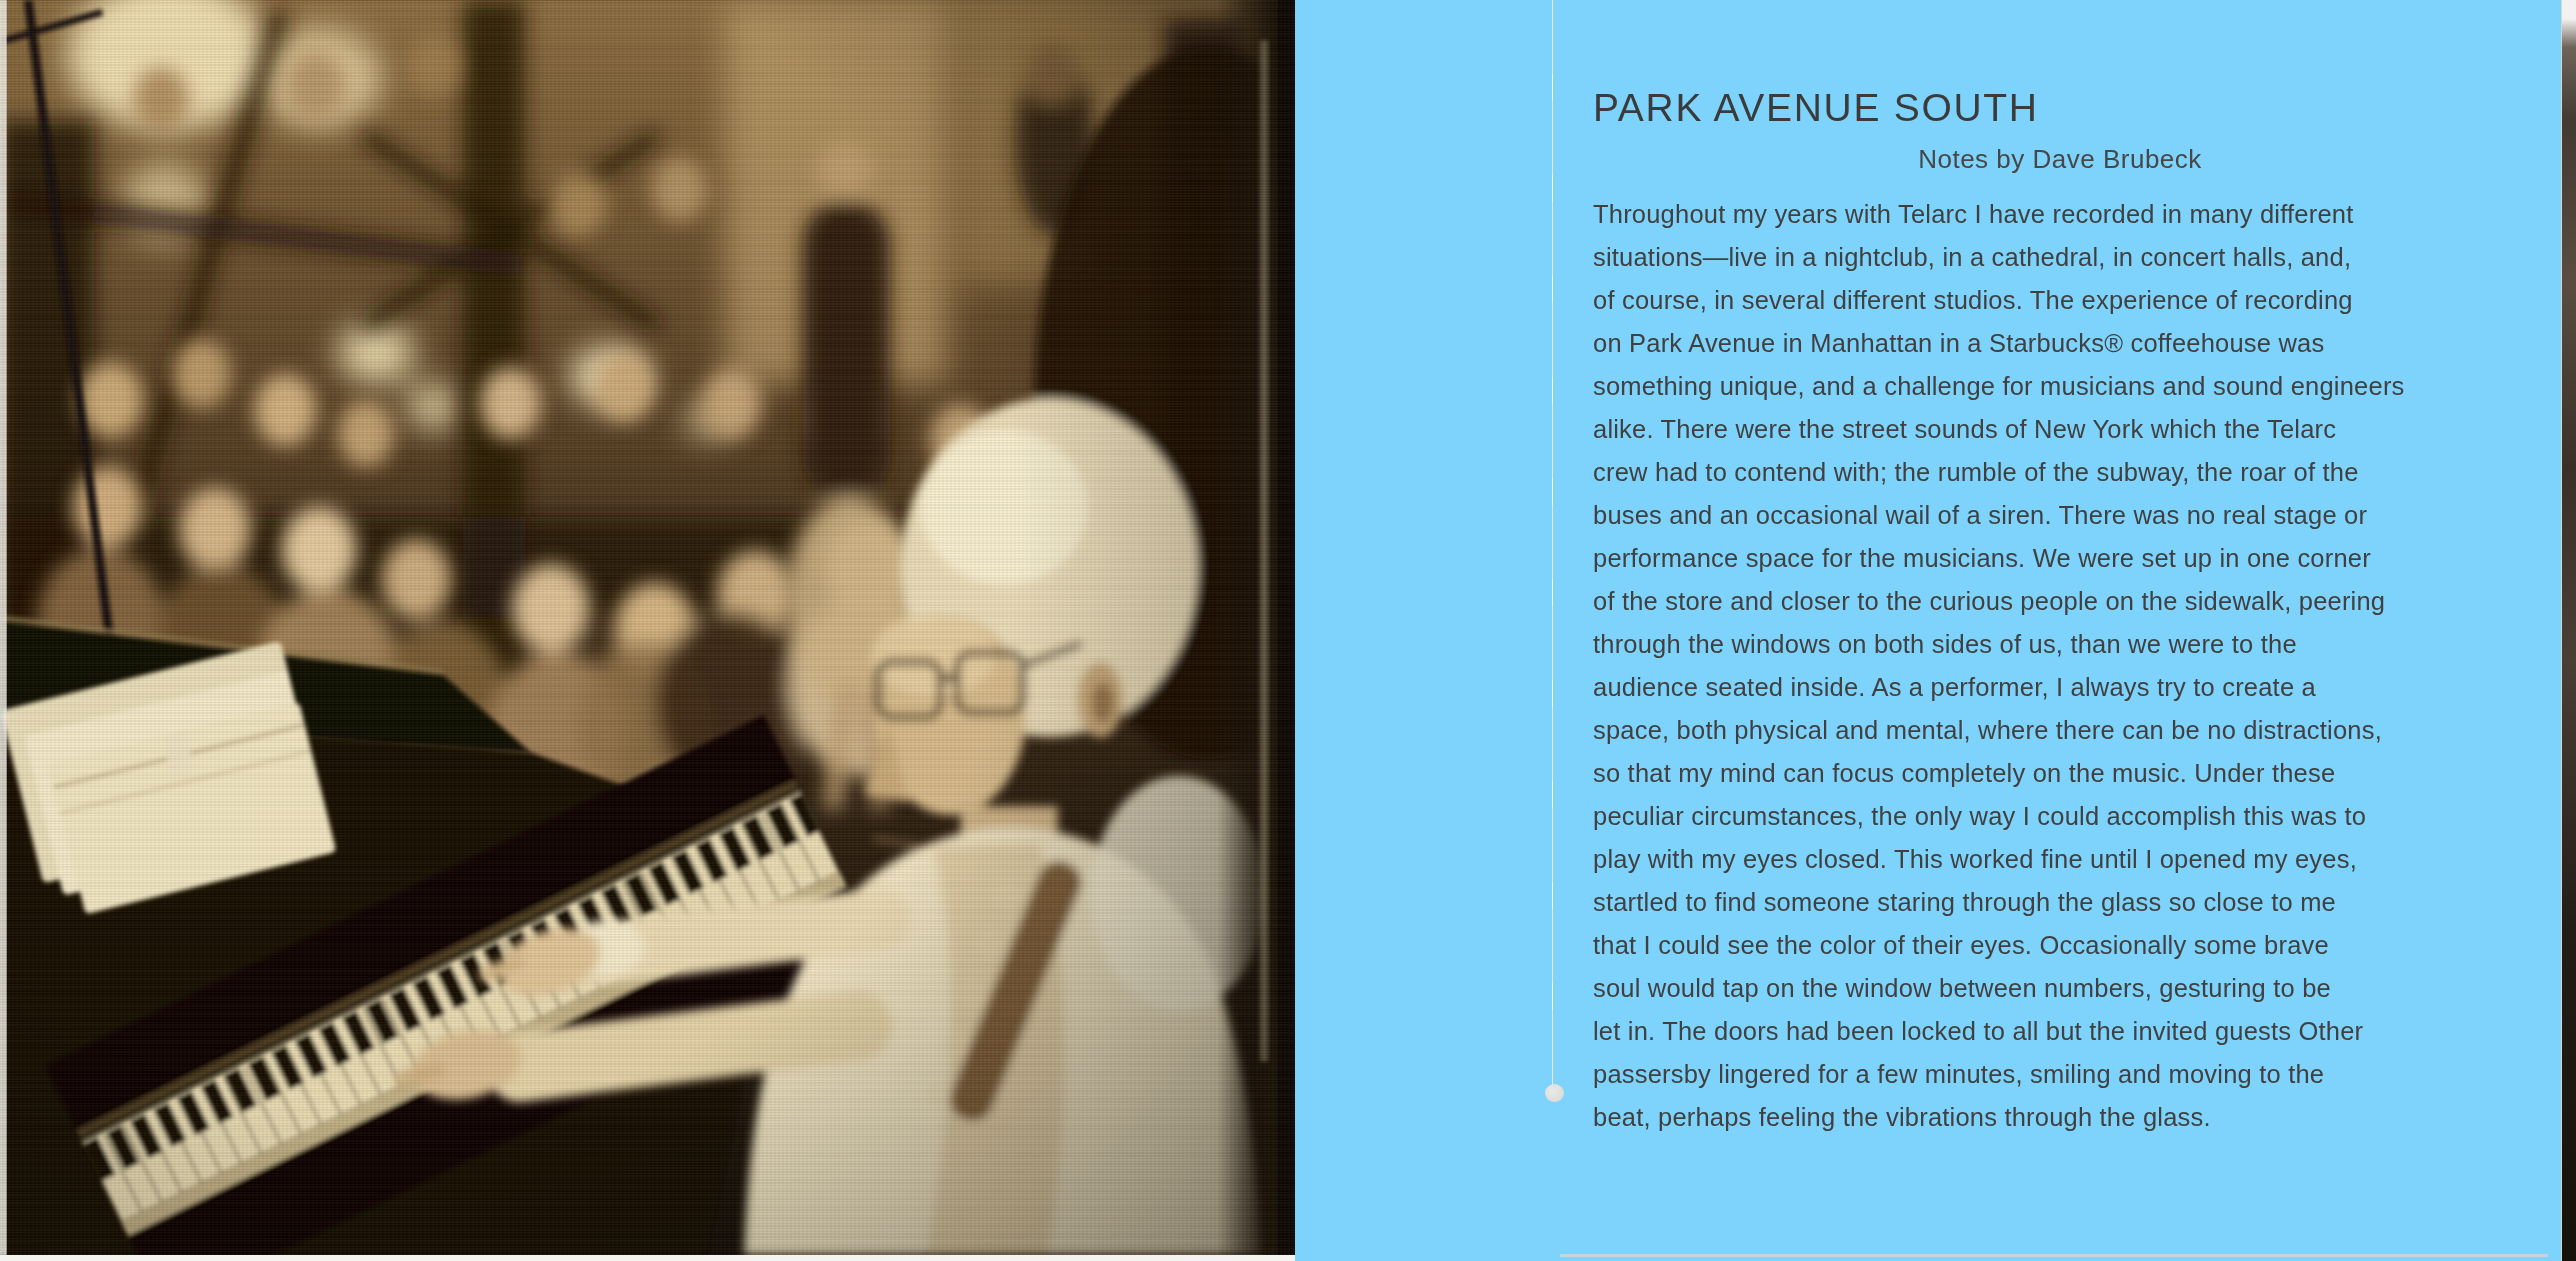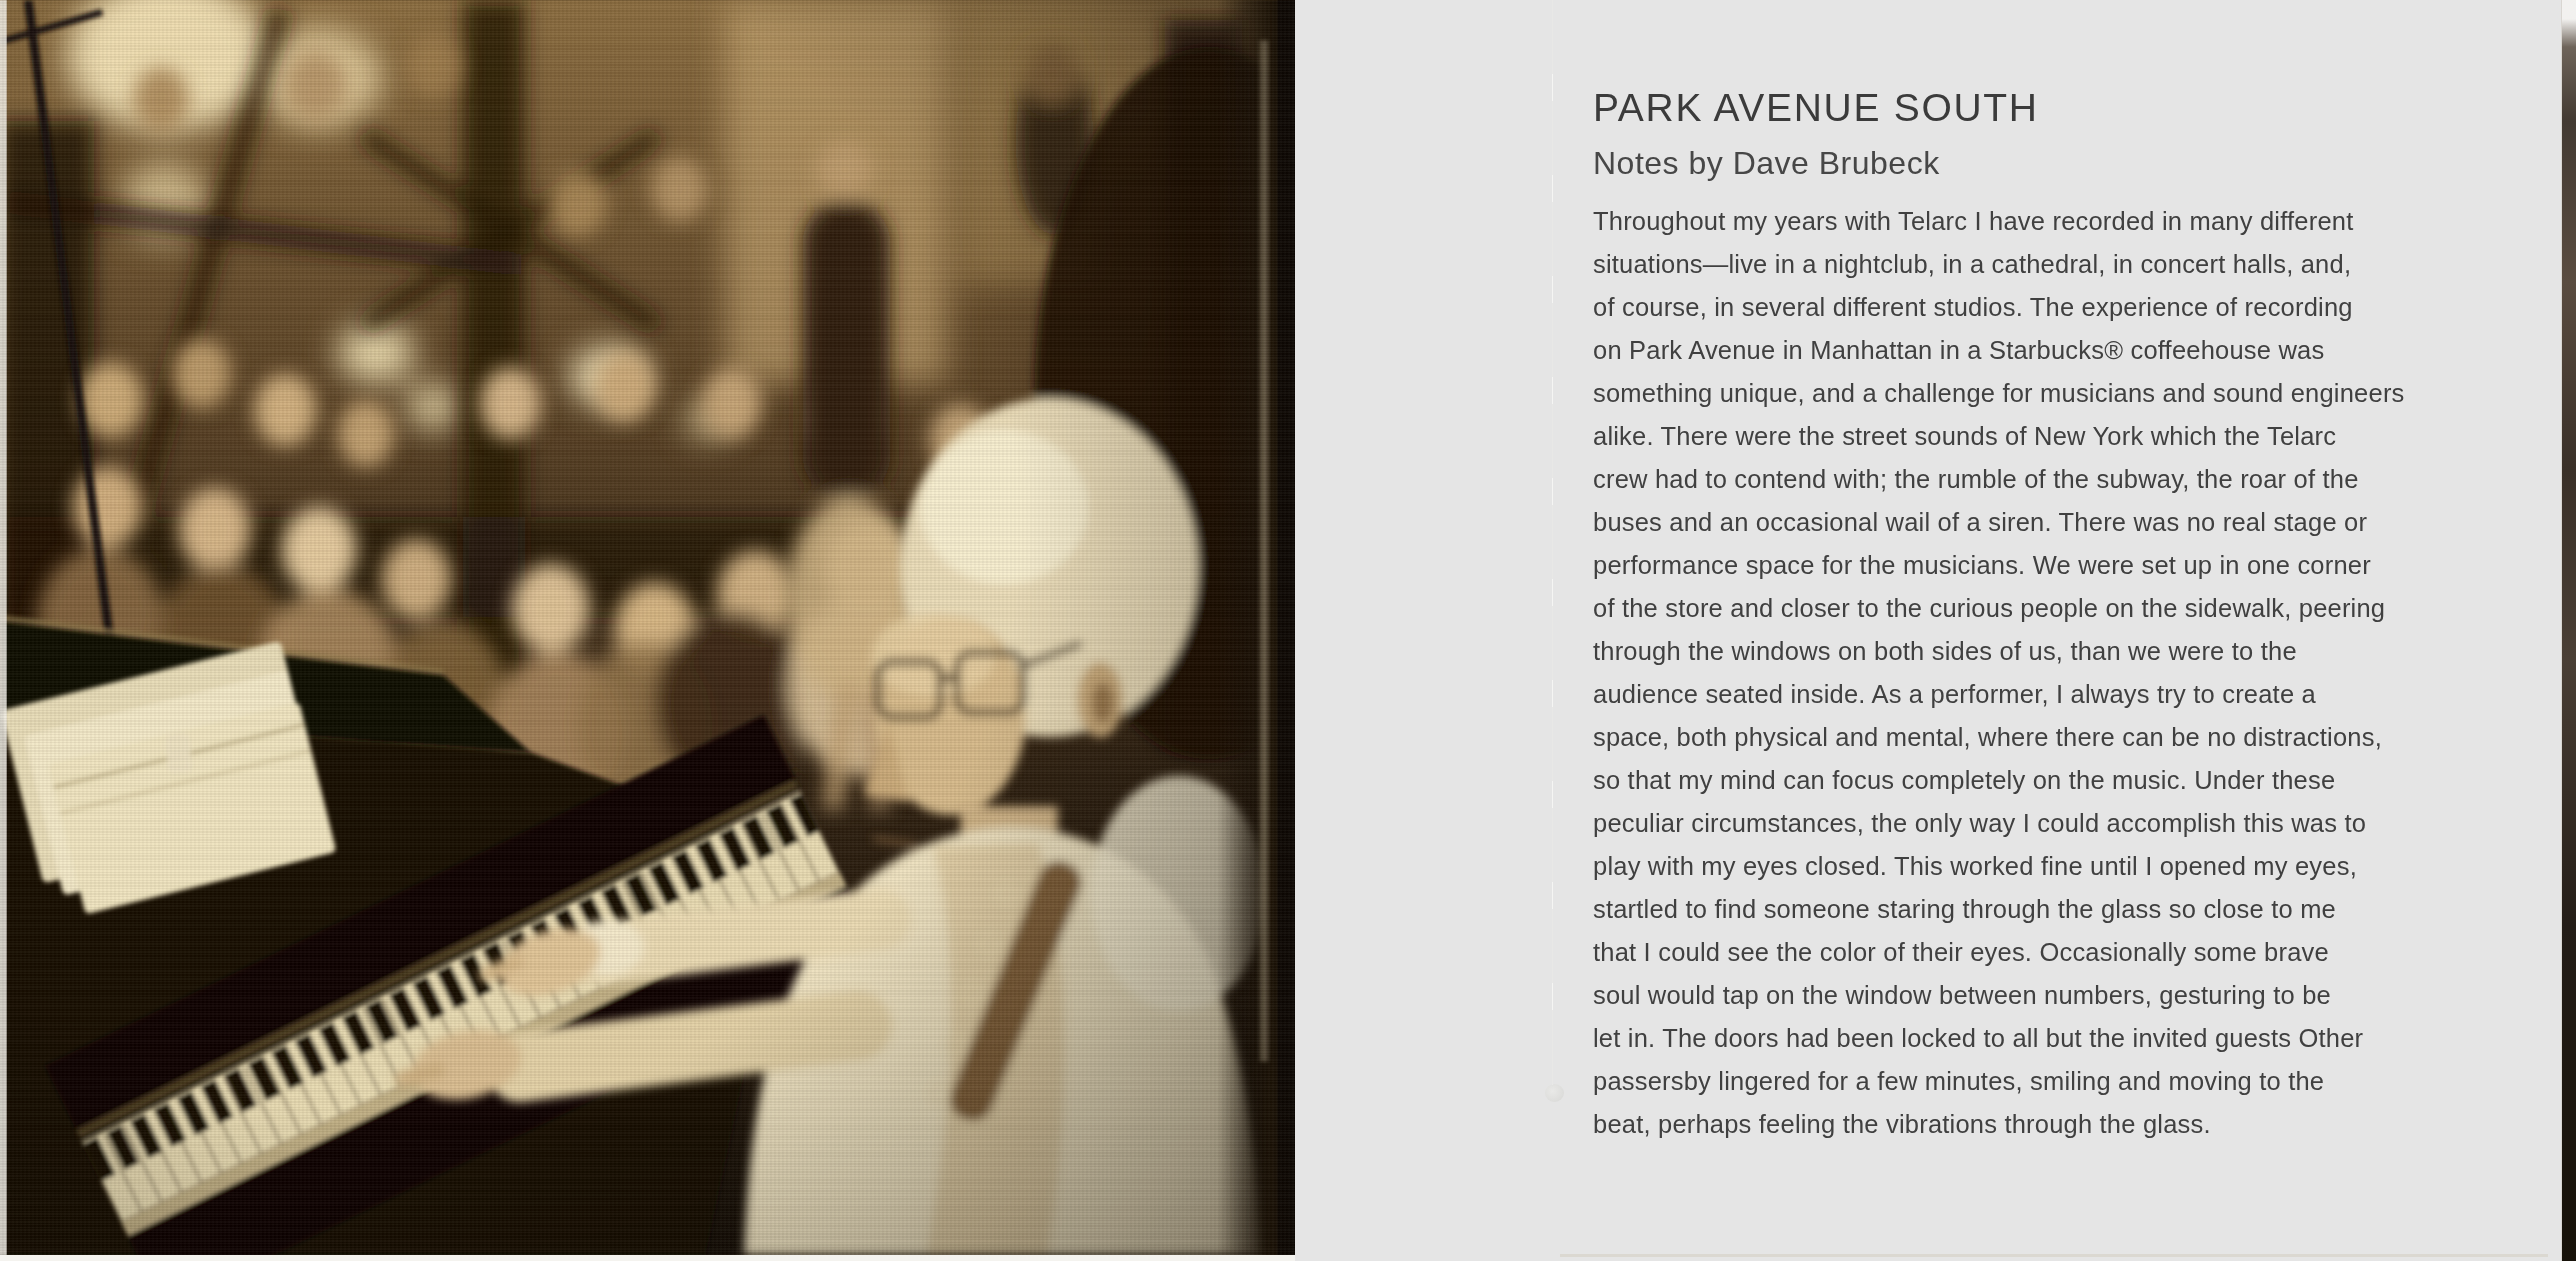--- a/index.html
+++ b/index.html
@@ -18,24 +18,24 @@
 
   
   .gutter-shadow{position:absolute;left:1295px;top:0;width:56px;height:1255px;
     background:linear-gradient(90deg, rgba(62,50,32,0.20), rgba(62,50,32,0.05) 45%, rgba(62,50,32,0) 100%);}
   .fold-line{position:absolute;left:1553px;top:0;width:1.3px;height:1097px;
     background:repeating-linear-gradient(180deg,#e8e8e6 0 74px,#f5f5f3 74px 101px);}
   .fold-dot{position:absolute;left:1545px;top:1084px;width:19px;height:18px;border-radius:50%;
     background:radial-gradient(circle at 40% 40%, #e9e9e7, #d7d7d5);}
 
   
-  .page-right{position:absolute;left:1295px;top:0;width:1266px;height:1261px;background:#e5e5e5;}
+  .page-right{position:absolute;left:1295px;top:0;width:1266px;height:1261px;background:#7dd3fc;}
   .text-block{position:absolute;left:298px;top:87px;width:934px;color:#3d3d3d;}
   .page-title{margin:0;font-size:39px;font-weight:400;letter-spacing:1.7px;line-height:1.1;color:#3b3b3b;}
-  .page-subtitle{margin:15px 0 0 0;font-size:32px;font-weight:400;letter-spacing:0.5px;line-height:1.15;color:#474747;}
+  .page-subtitle{margin:15px 0 0 0;font-size:26px;font-weight:400;letter-spacing:0.5px;line-height:1.15;color:#474747;text-align:center;}
   .notes-body{margin:18px 0 0 0;font-size:25.5px;font-weight:400;letter-spacing:0.2px;line-height:43px;
     color:#404040;white-space:pre-line;}
   .bottom-hairline{position:absolute;left:265px;top:1254px;width:988px;height:2.7px;background:#d8d4cc;opacity:.8;}
 
   
   .scan-edge-right{position:absolute;left:2561px;top:0;width:15px;height:1261px;
     background:linear-gradient(180deg,#f2f1ef 0px,#f2f1ef 19px,#6e645a 47px,#433a32 121px,
       #5a4c40 282px,#3a3028 470px,#4a3f35 658px,#241d17 927px,#171209 1261px);
     border-left:0.7px solid #d9d6d1;}
 </style>

